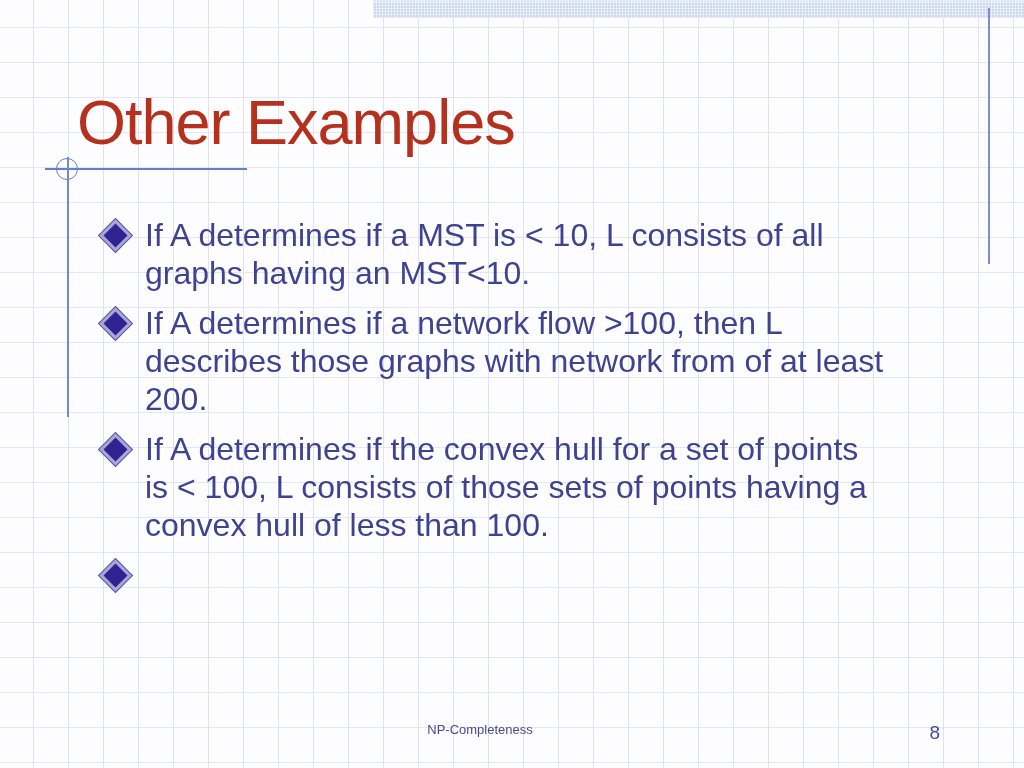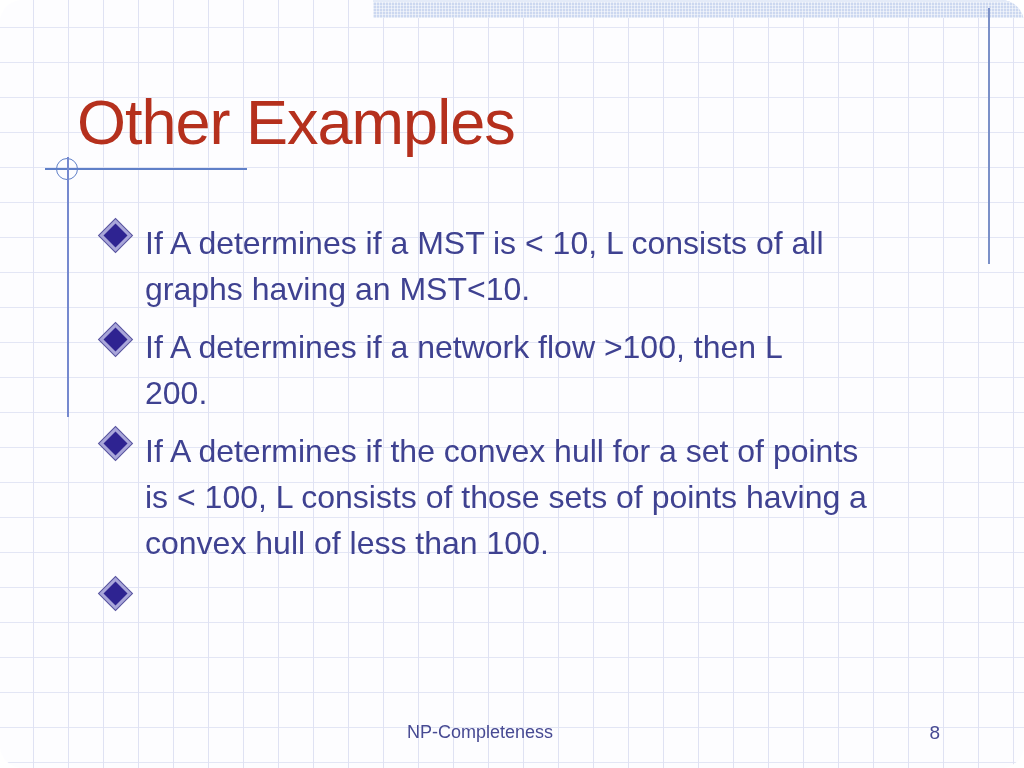--- a/index.html
+++ b/index.html
@@ -9,21 +9,20 @@
     background:#ffffff;
   }
   .slide{
     position:relative;width:1024px;height:768px;overflow:hidden;
     background-color:#fdfdff;
     background-image:
       linear-gradient(to right, #dfe2f3 1px, transparent 1px),
       linear-gradient(to bottom, #e3e6f5 1px, transparent 1px);
     background-size:35px 35px;
     background-position:33px 27px;
-    border-radius:23px;
   }
   
   .top-band{
     position:absolute;left:373px;top:0;width:651px;height:16px;
     background-color:#ccd8f0;
     background-image:
       repeating-linear-gradient(90deg, rgba(255,255,255,0.55) 0 1px, transparent 1px 3px),
       repeating-linear-gradient(0deg, rgba(255,255,255,0.45) 0 1px, transparent 1px 3px);
     border-top:2px solid #e4ebf8;
   }
@@ -59,25 +58,25 @@
     flex:none;position:relative;
     width:17px;height:17px;margin:11px 21px 0 7px;
     transform:rotate(45deg);
     background:#2e2391;
     box-shadow:0 0 0 3px #a9a6d9, 0 0 0 4px #55519e;
   }
   .bullet-text{
     color:#3f4291;font-size:32px;
   }
   .bullet-line{
-    line-height:38px;white-space:nowrap;margin-top:8px;
+    line-height:38px;white-space:nowrap;
   }
   .footer-title{
     position:absolute;left:0;top:722px;width:960px;text-align:center;
-    font-size:18px;color:#474a93;
+    font-size:13px;color:#474a93;
   }
   .page-number{
     position:absolute;top:722px;right:84px;
     font-size:19px;color:#474a93;
   }
 </style>
 </head>
 <body>
 
 <div class="slide">
@@ -94,20 +93,21 @@
         <span class="diamond"></span>
         <div class="bullet-text">
           <div class="bullet-line">If A determines if a MST is &lt; 10, L consists of all</div>
           <div class="bullet-line">graphs having an MST&lt;10.</div>
         </div>
       </div>
       <div class="bullet-item">
         <span class="diamond"></span>
         <div class="bullet-text">
           <div class="bullet-line">If A determines if a network flow &gt;100, then L</div>
+          <div class="bullet-line">describes those graphs with network from of at least</div>
           <div class="bullet-line">200.</div>
         </div>
       </div>
       <div class="bullet-item">
         <span class="diamond"></span>
         <div class="bullet-text">
           <div class="bullet-line">If A determines if the convex hull for a set of points</div>
           <div class="bullet-line">is &lt; 100, L consists of those sets of points having a</div>
           <div class="bullet-line">convex hull of less than 100.</div>
         </div>

